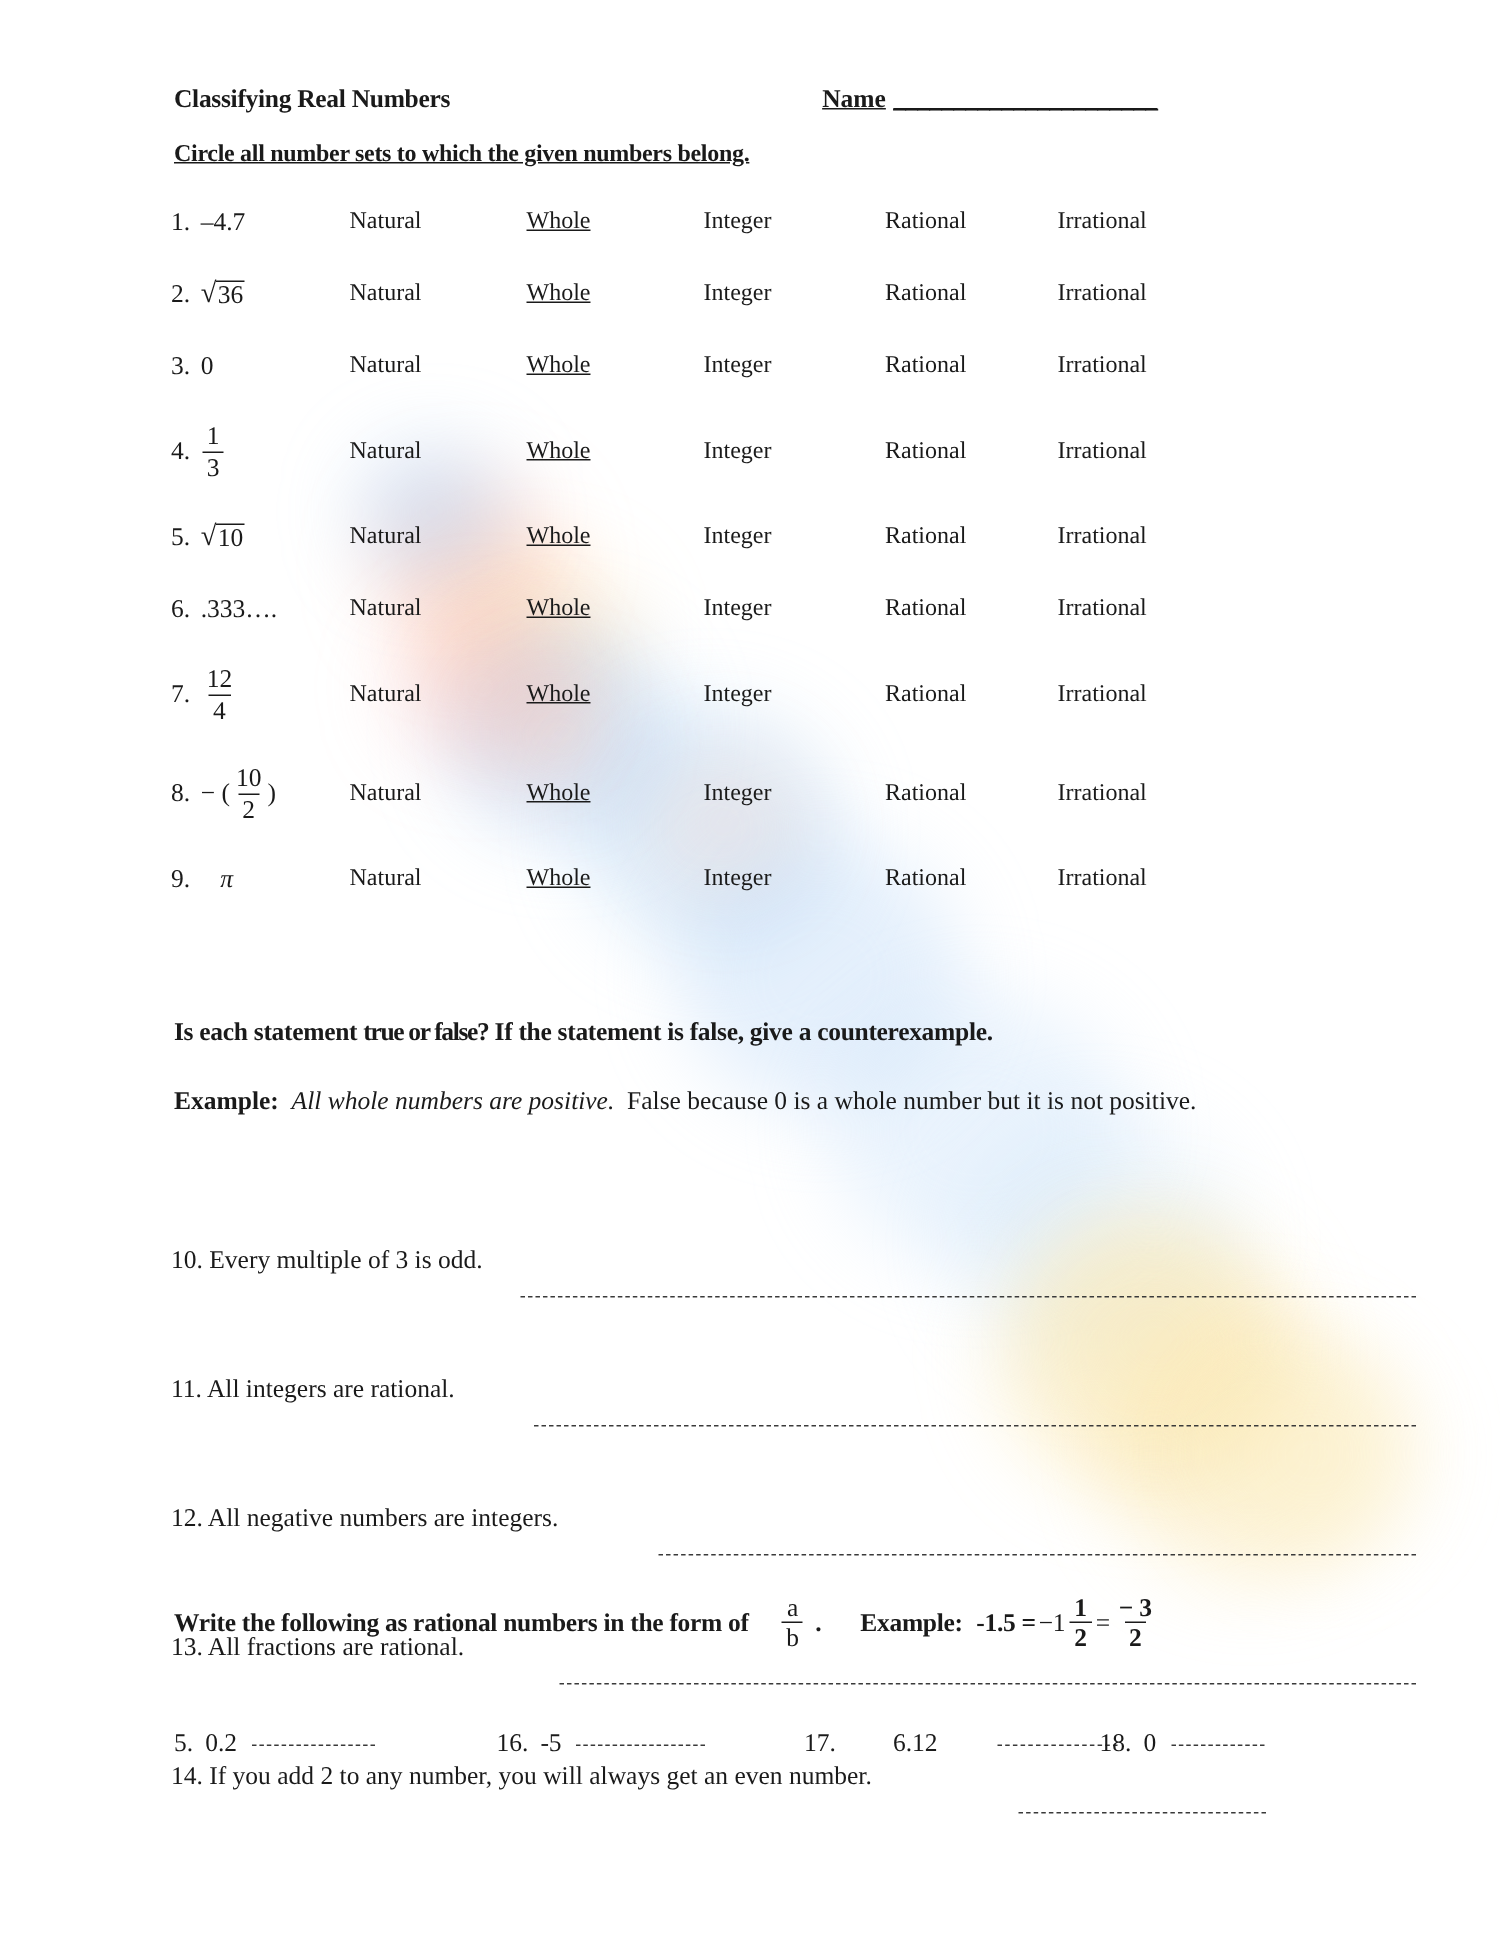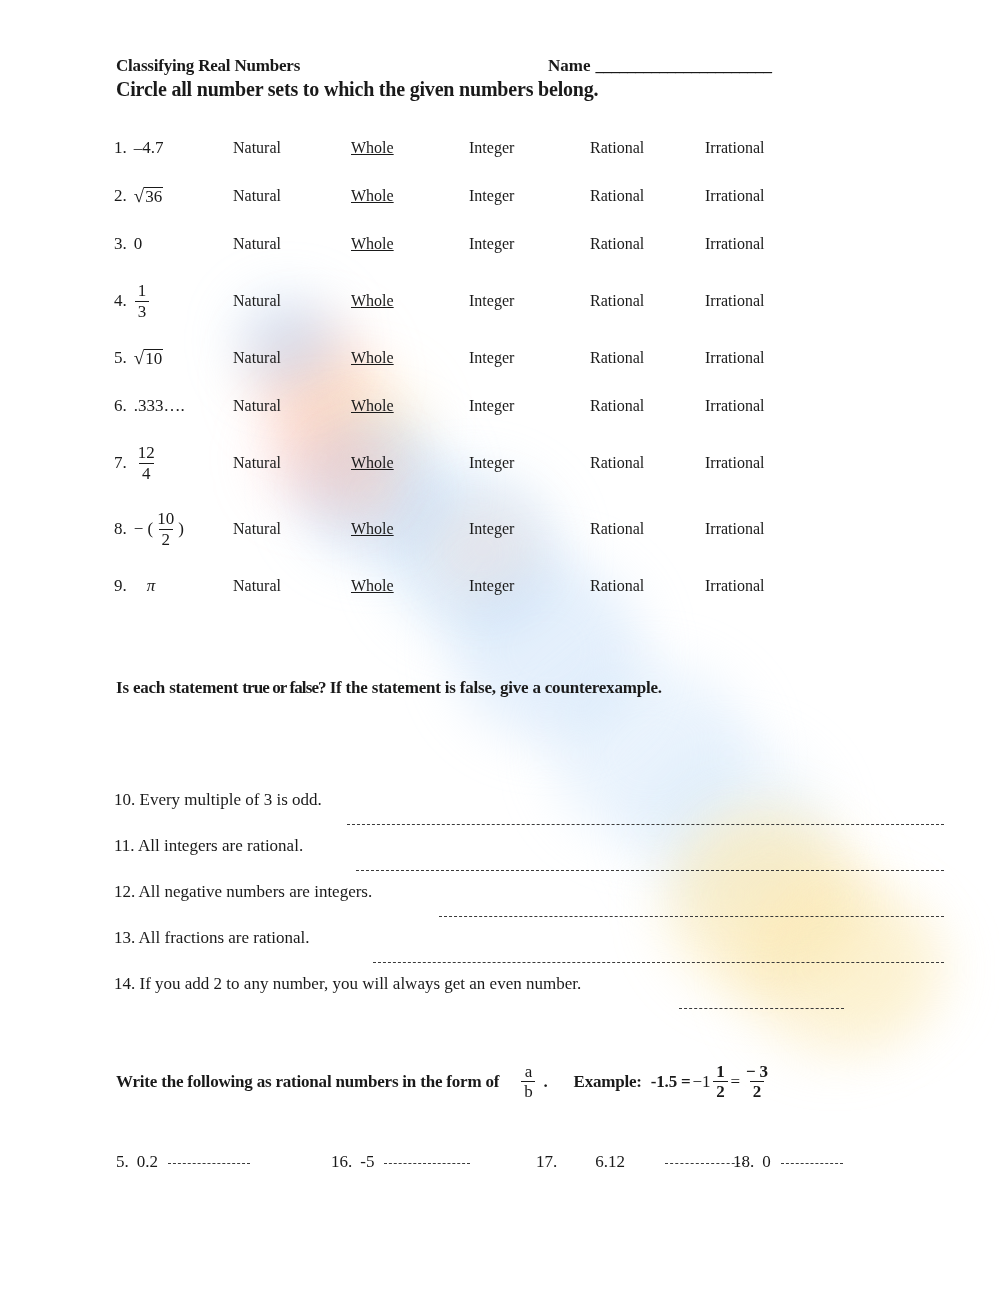--- a/index.html
+++ b/index.html
@@ -66,36 +66,38 @@
     font-weight: bold;
     font-size: 17px;
     letter-spacing: -0.2px;
     white-space: nowrap;
   }
   .name-wrap {
     margin-left: 248px;
     display: flex;
     align-items: flex-end;
     white-space: nowrap;
+    text-decoration: underline;
   }
   .name-label {
     font-weight: bold;
     font-size: 17px;
   }
   .name-rule {
     margin-left: 5px;
     font-weight: bold;
     font-size: 17px;
     letter-spacing: -0.5px;
   }
   .subtitle {
     font-weight: bold;
-    font-size: 20px;
+    font-size: 16px;
     letter-spacing: -0.2px;
-    margin-top: 2px;
+    margin-top: 18px;
+    text-decoration: underline;
   }
 
   
   .classify {
     position: absolute;
     left: 114px;
     top: 124px;
     width: 800px;
   }
   .c-row {
@@ -186,20 +188,21 @@
     position: absolute;
     left: 114px;
     top: 790px;
     width: 790px;
   }
   .tf-item {
     position: relative;
     height: 46px;
     font-size: 17px;
     white-space: nowrap;
+    margin-top: 40px;
   }
   .tf-text { display: inline; }
   .tf-rule {
     position: absolute;
     bottom: 11px;
     border-bottom: 1.6px dashed #3a3a3a;
     height: 0;
   }
 
   
@@ -406,20 +409,25 @@
         <div class="opt o2">Integer</div>
         <div class="opt o3">Rational</div>
         <div class="opt o4">Irrational</div>
       </div>
     </div>
 
   <div class="tf-head">
     <span>Is each statement </span><span class="tight">true or false?</span><span> If the statement is false, give a counterexample.</span>
   </div>
 
+  <div class="tf-example">
+    <b>Example:</b>&nbsp;
+    <i>All whole numbers are positive.</i>&nbsp;
+    <span>False because 0 is a whole number but it is not positive.</span>
+  </div>
 
   <div class="tf-list">
       <div class="tf-item"><span class="tf-text">10.  Every multiple of 3 is odd.</span><span class="tf-rule" style="left: 233px; width: 597px;"></span></div>
       <div class="tf-item"><span class="tf-text">11.  All integers are rational.</span><span class="tf-rule" style="left: 242px; width: 588px;"></span></div>
       <div class="tf-item"><span class="tf-text">12.  All negative numbers are integers.</span><span class="tf-rule" style="left: 325px; width: 505px;"></span></div>
       <div class="tf-item"><span class="tf-text">13.  All fractions are rational.</span><span class="tf-rule" style="left: 259px; width: 571px;"></span></div>
       <div class="tf-item"><span class="tf-text">14.  If you add 2 to any number, you will always get an even number.</span><span class="tf-rule" style="left: 565px; width: 165px;"></span></div>
     </div>
 
   <div class="rf-head">

